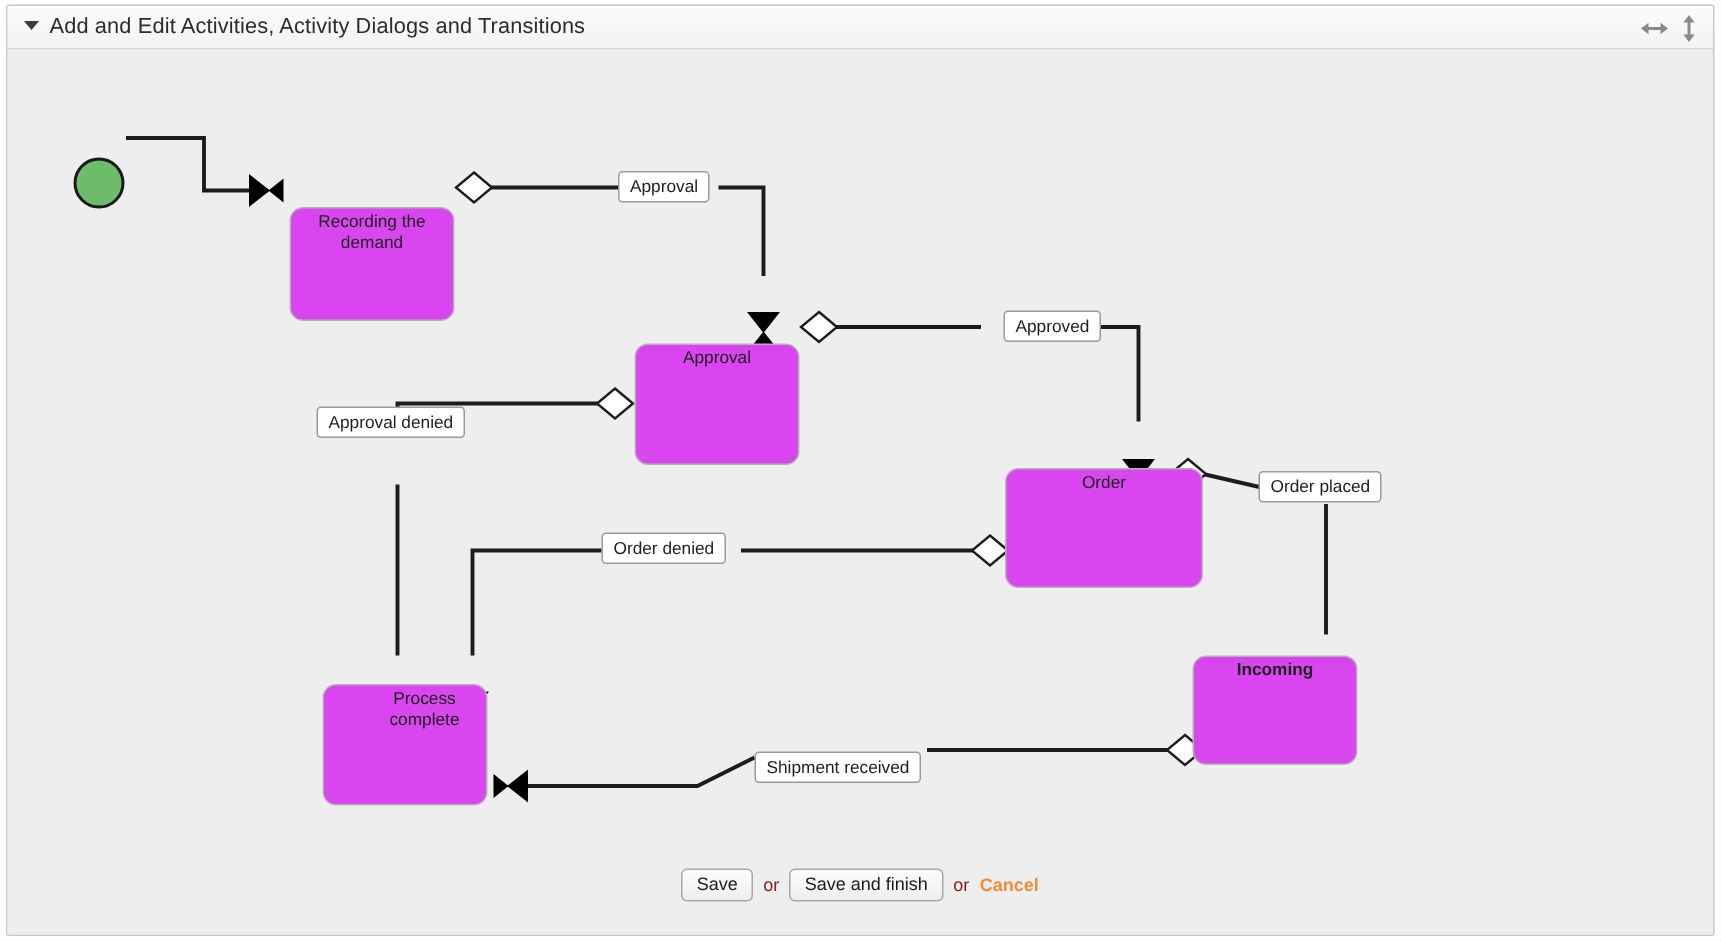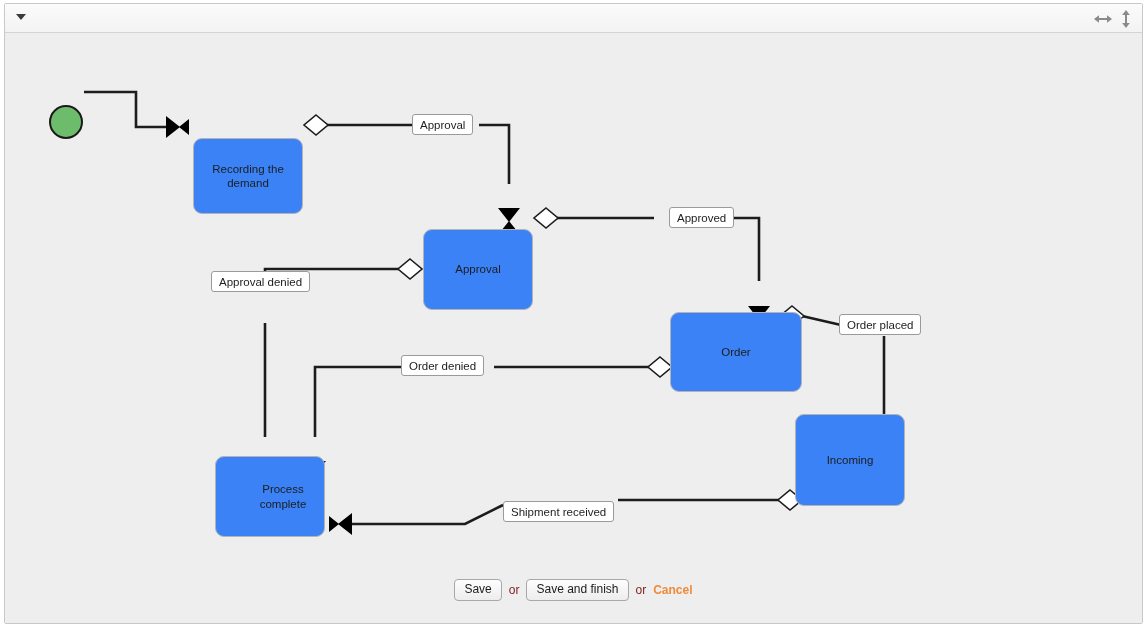--- a/index.html
+++ b/index.html
@@ -83,25 +83,25 @@
   .canvas > svg {
     position: absolute;
     left: 0;
     top: 0;
   }
 
   
   .node {
     position: absolute;
     box-sizing: border-box;
-    background: #3b82f6;
+    background: #d946ef;
     border: 1px solid #b4b4b4;
     border-radius: 9px;
     display: flex;
-    align-items: center;
+    align-items: flex-start;
     justify-content: center;
     text-align: center;
     font-size: 11.5px;
     color: #1d1d1d;
     line-height: 1.25;
     padding: 2px 6px;
   }
 
   .edge-label {
     position: absolute;
@@ -163,20 +163,21 @@
 </style>
 </head>
 <body>
 
 <div id="app">
 
   <div class="panel">
 
     <div class="panel-header">
       <div class="collapse-icon"></div>
+      <div class="panel-title">Add and Edit Activities, Activity Dialogs and Transitions</div>
 
       <div class="header-tools">
         <span>
           <svg width="18" height="16" viewBox="0 0 18 16">
             <g fill="#8a8a8a">
               <rect x="4" y="7" width="10" height="2"></rect>
               <path d="M0 8 L5 4.2 L5 11.8 Z"></path>
               <path d="M18 8 L13 4.2 L13 11.8 Z"></path>
             </g>
           </svg>
@@ -264,21 +265,21 @@
       </div>
 
       <div class="node" style="left:418px; top:196px; width:110px; height:81px;">
         <span>Approval</span>
       </div>
 
       <div class="node" style="left:665px; top:279px; width:132px; height:80px;">
         <span>Order</span>
       </div>
 
-      <div class="node" style="left:790px; top:381px; width:110px; height:92px;">
+      <div class="node" style="left:790px; top:404px; width:110px; height:73px;font-weight:bold;">
         <span>Incoming</span>
       </div>
 
       <div class="node" style="left:210px; top:423px; width:110px; height:81px;padding-left:32px;">
         <span>Process complete</span>
       </div>
 
       <div class="edge-label" style="left:407px; top:81px;">
         <span>Approval</span>
       </div>

